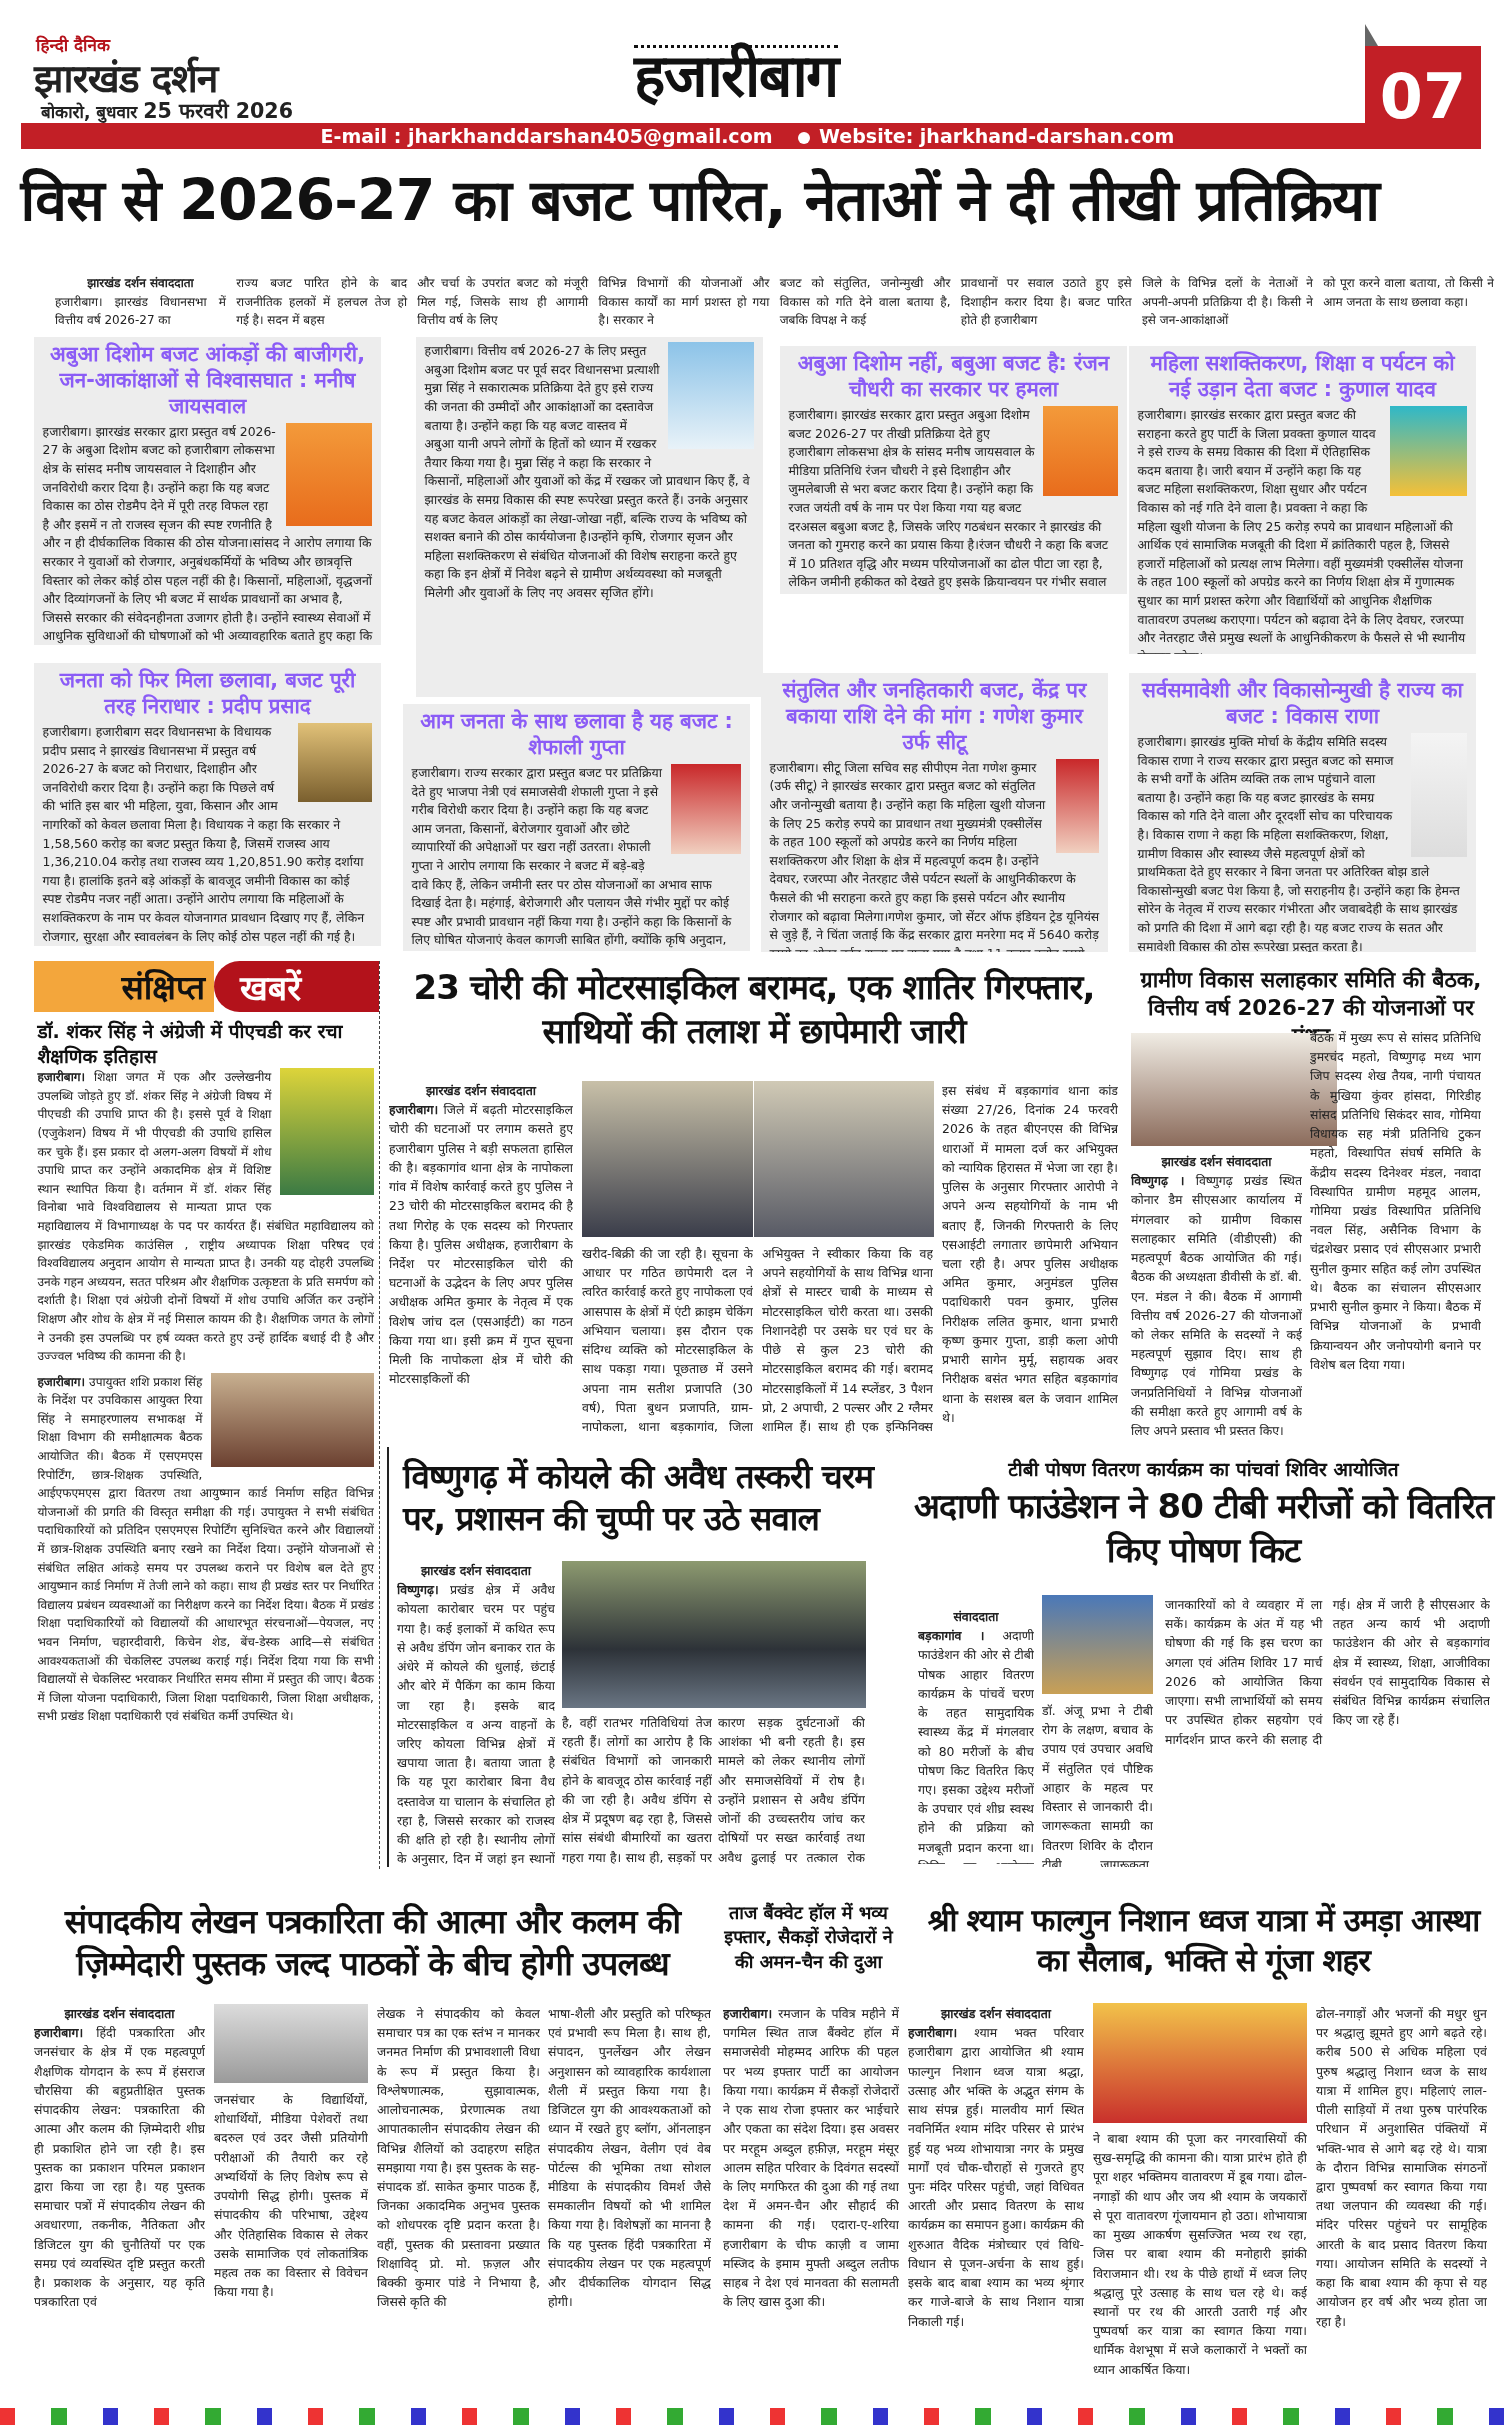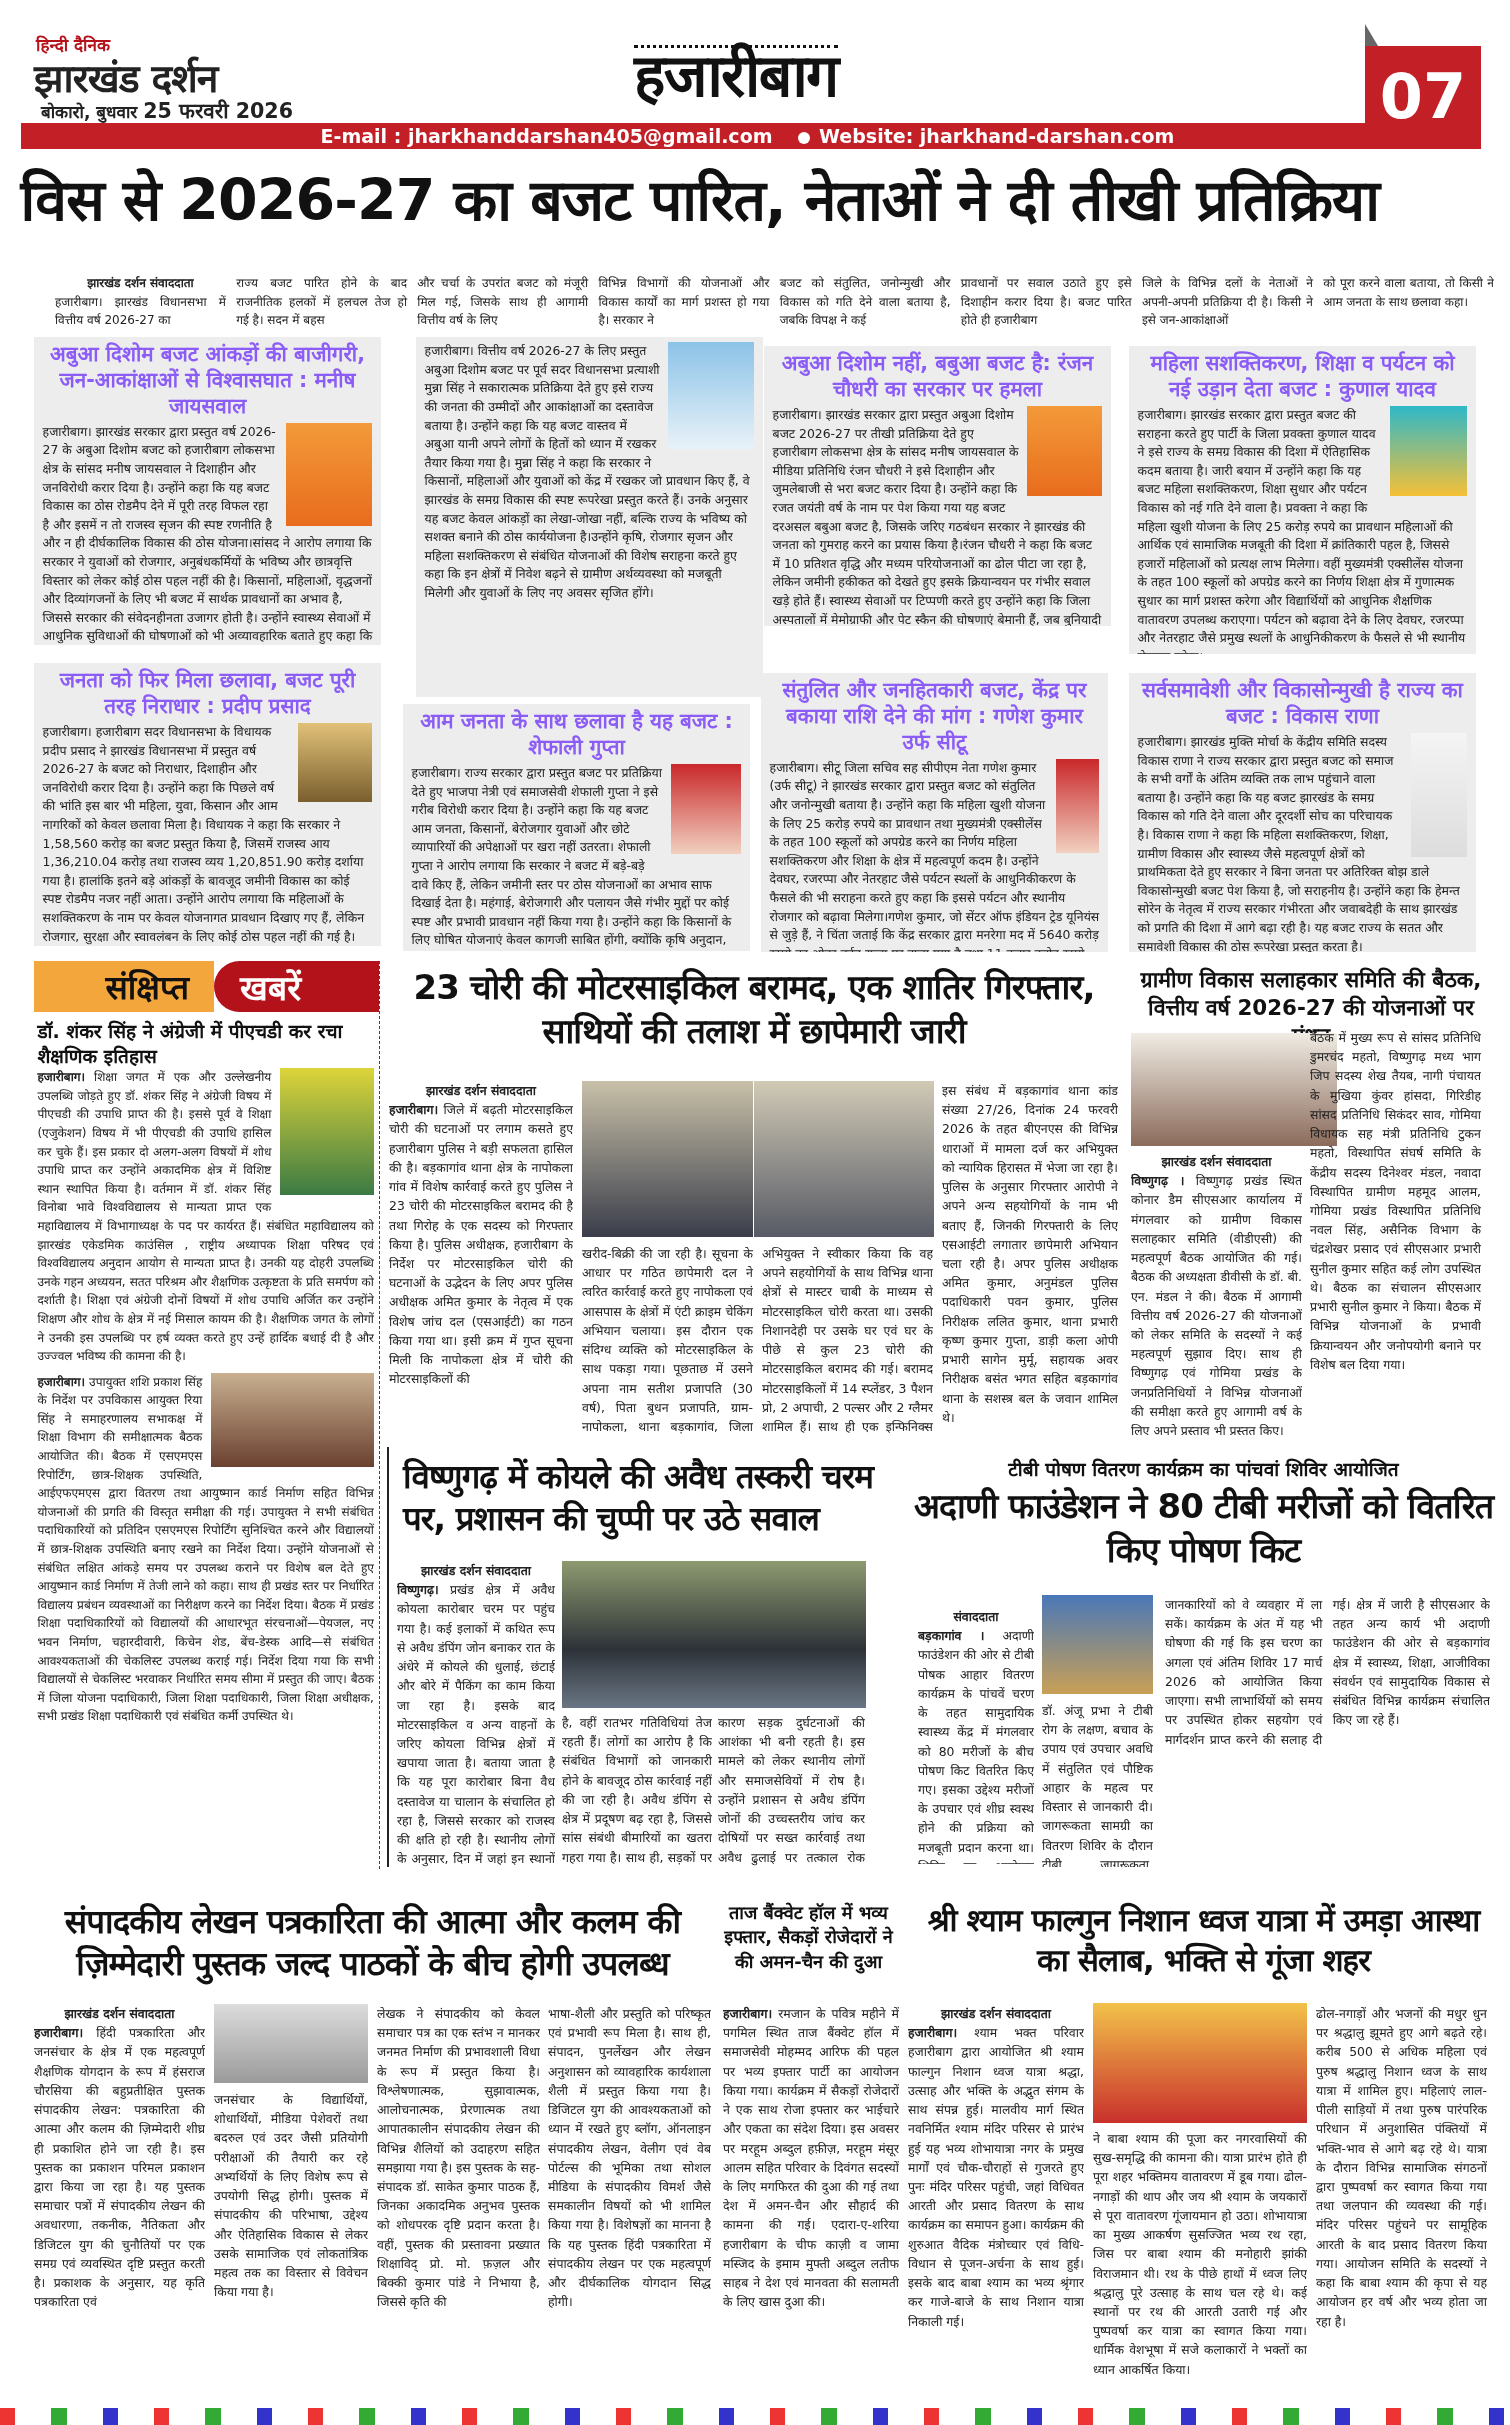--- a/index.html
+++ b/index.html
@@ -35,21 +35,21 @@
 .ph-green{background:linear-gradient(180deg,#ddd43a,#3b7a44)}
 .ph-police{background:linear-gradient(180deg,#c8c0a8,#3a3d4a)}
 .ph-coal{background:linear-gradient(180deg,#8d9a70,#2d3238 60%,#6a7684)}
 .ph-meet{background:linear-gradient(180deg,#f0ece4,#8b6b5b)}
 .ph-camp{background:linear-gradient(180deg,#4a78b8,#c9a055)}
 .ph-rally{background:linear-gradient(180deg,#f2c24a,#c9302c)}
 .ph-conf{background:linear-gradient(180deg,#c8b090,#6b4030)}
 .ph-person{background:linear-gradient(180deg,#dcdcdc,#9a9a9a)}
 .vline{background:#222;width:1.7px}
 .sk-header{display:flex;height:51px}
-.sk-left{background:#f3a63c;flex:0 0 180px;font-size:33px;font-weight:bold;display:flex;align-items:center;justify-content:flex-end;padding-right:25px}
+.sk-left{background:#f3a63c;flex:0 0 180px;font-size:33px;font-weight:bold;display:flex;align-items:center;justify-content:flex-end;padding-right:9px}
 .sk-right{background:#b3121b;color:#fff;flex:1;font-size:34px;font-weight:bold;display:flex;align-items:center;padding-left:26px;border-radius:51px 0 0 51px}
 h2.hd{font-size:34px;font-weight:bold;line-height:1.28;letter-spacing:-0.9px;color:#111}
 h3.hd{font-size:22px;font-weight:bold;line-height:1.3;color:#111}
 </style>
 </head>
 <body>
 
 <div class="abs brand-top">हिन्दी दैनिक</div>
 <div class="abs brand">झारखंड दर्शन</div>
 <div class="abs dateline">
@@ -78,21 +78,21 @@
 
 <div class="abs box" style="left:34px;top:337px;width:347px;height:308px;overflow:hidden">
   <h3>अबुआ दिशोम बजट आंकड़ों की बाजीगरी, जन-आकांक्षाओं से विश्वासघात : मनीष जायसवाल</h3>
   <div class="photo ph-orange" style="width:86px;height:103px"></div>
   <p>हजारीबाग। झारखंड सरकार द्वारा प्रस्तुत वर्ष 2026-27 के अबुआ दिशोम बजट को हजारीबाग लोकसभा क्षेत्र के सांसद मनीष जायसवाल ने दिशाहीन और जनविरोधी करार दिया है। उन्होंने कहा कि यह बजट विकास का ठोस रोडमैप देने में पूरी तरह विफल रहा है और इसमें न तो राजस्व सृजन की स्पष्ट रणनीति है और न ही दीर्घकालिक विकास की ठोस योजना।सांसद ने आरोप लगाया कि सरकार ने युवाओं को रोजगार, अनुबंधकर्मियों के भविष्य और छात्रवृत्ति विस्तार को लेकर कोई ठोस पहल नहीं की है। किसानों, महिलाओं, वृद्धजनों और दिव्यांगजनों के लिए भी बजट में सार्थक प्रावधानों का अभाव है, जिससे सरकार की संवेदनहीनता उजागर होती है। उन्होंने स्वास्थ्य सेवाओं में आधुनिक सुविधाओं की घोषणाओं को भी अव्यावहारिक बताते हुए कहा कि जब बुनियादी स्वास्थ्य ढांचा ही कमजोर है, तब बड़ी-बड़ी घोषणाएं केवल कागजी साबित होंगी।</p>
 </div>
 <div class="abs box" style="left:416px;top:337px;width:347px;height:360px;overflow:hidden">
   <div class="photo ph-blue" style="width:86px;height:107px"></div>
   <p>हजारीबाग। वित्तीय वर्ष 2026-27 के लिए प्रस्तुत अबुआ दिशोम बजट पर पूर्व सदर विधानसभा प्रत्याशी मुन्ना सिंह ने सकारात्मक प्रतिक्रिया देते हुए इसे राज्य की जनता की उम्मीदों और आकांक्षाओं का दस्तावेज बताया है। उन्होंने कहा कि यह बजट वास्तव में अबुआ यानी अपने लोगों के हितों को ध्यान में रखकर तैयार किया गया है। मुन्ना सिंह ने कहा कि सरकार ने किसानों, महिलाओं और युवाओं को केंद्र में रखकर जो प्रावधान किए हैं, वे झारखंड के समग्र विकास की स्पष्ट रूपरेखा प्रस्तुत करते हैं। उनके अनुसार यह बजट केवल आंकड़ों का लेखा-जोखा नहीं, बल्कि राज्य के भविष्य को सशक्त बनाने की ठोस कार्ययोजना है।उन्होंने कृषि, रोजगार सृजन और महिला सशक्तिकरण से संबंधित योजनाओं की विशेष सराहना करते हुए कहा कि इन क्षेत्रों में निवेश बढ़ने से ग्रामीण अर्थव्यवस्था को मजबूती मिलेगी और युवाओं के लिए नए अवसर सृजित होंगे।</p>
 </div>
-<div class="abs box" style="left:764px;top:346px;width:347px;height:280px;overflow:hidden">
+<div class="abs box" style="left:780px;top:346px;width:347px;height:248px;overflow:hidden">
   <h3>अबुआ दिशोम नहीं, बबुआ बजट है: रंजन चौधरी का सरकार पर हमला</h3>
   <div class="photo ph-orange" style="width:75px;height:90px"></div>
   <p>हजारीबाग। झारखंड सरकार द्वारा प्रस्तुत अबुआ दिशोम बजट 2026-27 पर तीखी प्रतिक्रिया देते हुए हजारीबाग लोकसभा क्षेत्र के सांसद मनीष जायसवाल के मीडिया प्रतिनिधि रंजन चौधरी ने इसे दिशाहीन और जुमलेबाजी से भरा बजट करार दिया है। उन्होंने कहा कि रजत जयंती वर्ष के नाम पर पेश किया गया यह बजट दरअसल बबुआ बजट है, जिसके जरिए गठबंधन सरकार ने झारखंड की जनता को गुमराह करने का प्रयास किया है।रंजन चौधरी ने कहा कि बजट में 10 प्रतिशत वृद्धि और मध्यम परियोजनाओं का ढोल पीटा जा रहा है, लेकिन जमीनी हकीकत को देखते हुए इसके क्रियान्वयन पर गंभीर सवाल खड़े होते हैं। स्वास्थ्य सेवाओं पर टिप्पणी करते हुए उन्होंने कहा कि जिला अस्पतालों में मेमोग्राफी और पेट स्कैन की घोषणाएं बेमानी हैं, जब बुनियादी स्वास्थ्य ढांचा ही बदहाल है। हजारीबाग मेडिकल कॉलेज में अल्ट्रासाउंड और सीटी स्कैन जैसी सुविधाएं</p>
 </div>
 <div class="abs box" style="left:1129px;top:346px;width:347px;height:308px;overflow:hidden">
   <h3>महिला सशक्तिकरण, शिक्षा व पर्यटन को नई उड़ान देता बजट : कुणाल यादव</h3>
   <div class="photo ph-teal" style="width:77px;height:90px"></div>
   <p>हजारीबाग। झारखंड सरकार द्वारा प्रस्तुत बजट की सराहना करते हुए पार्टी के जिला प्रवक्ता कुणाल यादव ने इसे राज्य के समग्र विकास की दिशा में ऐतिहासिक कदम बताया है। जारी बयान में उन्होंने कहा कि यह बजट महिला सशक्तिकरण, शिक्षा सुधार और पर्यटन विकास को नई गति देने वाला है। प्रवक्ता ने कहा कि महिला खुशी योजना के लिए 25 करोड़ रुपये का प्रावधान महिलाओं की आर्थिक एवं सामाजिक मजबूती की दिशा में क्रांतिकारी पहल है, जिससे हजारों महिलाओं को प्रत्यक्ष लाभ मिलेगा। वहीं मुख्यमंत्री एक्सीलेंस योजना के तहत 100 स्कूलों को अपग्रेड करने का निर्णय शिक्षा क्षेत्र में गुणात्मक सुधार का मार्ग प्रशस्त करेगा और विद्यार्थियों को आधुनिक शैक्षणिक वातावरण उपलब्ध कराएगा। पर्यटन को बढ़ावा देने के लिए देवघर, रजरप्पा और नेतरहाट जैसे प्रमुख स्थलों के आधुनिकीकरण के फैसले से भी स्थानीय रोजगार बढ़ेगा।</p>
 </div>
 

